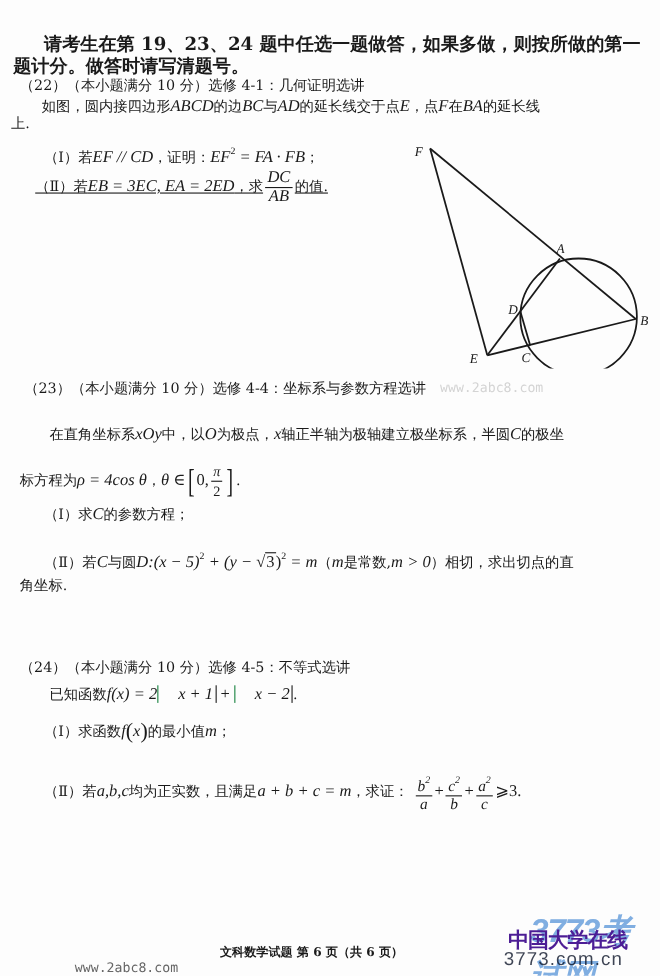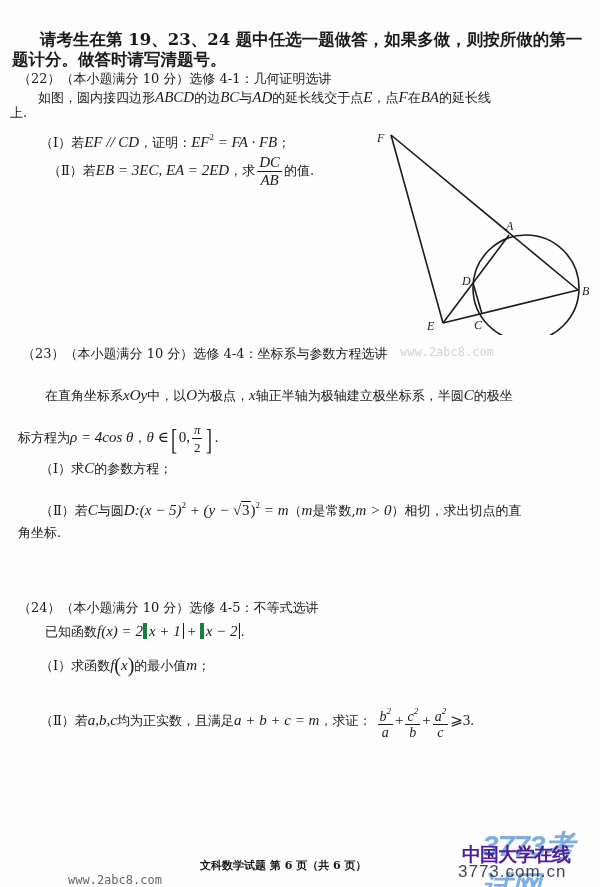--- a/index.html
+++ b/index.html
@@ -14,21 +14,21 @@
   .m { font-family:"Liberation Serif","DejaVu Serif",serif; font-size:15px; }
   .sup { font-size:9px; vertical-align:7px; font-family:"Liberation Serif",serif; }
   .frac { display:inline-block; vertical-align:middle; text-align:center; margin:0 2px;
           font-family:"Liberation Serif",serif; font-style:italic; font-size:15px; line-height:17px; }
   .frac .num { display:block; border-bottom:1px solid #1a1a1a; padding:0 2px; }
   .frac .den { display:block; padding:0 2px; }
   .frac.sm { font-size:14px; line-height:15px; }
   .frac.pi .num, .frac.pi .den { font-size:13px; }
   .bracket { display:inline-block; font-size:30px; line-height:30px; vertical-align:middle;
              font-family:"Liberation Serif",serif; font-weight:lighter; transform:scaleX(0.6); }
-  .abs { border-left:4px solid #15803d; padding-left:2px; }
+  .abs { border-left:1px solid #15803d; padding-left:18px; }
   .absr { border-right:1px solid #1a1a1a; padding-right:2px; }
   .sqrt { border-top:1px solid #1a1a1a; padding:0 1px; }
   .paren-big { font-size:20px; vertical-align:-2px; font-family:"Liberation Serif",serif; }
   #figure { position:absolute; left:360px; top:120px; }
   .wm-small { position:absolute; font-family:"DejaVu Sans Mono","Liberation Mono",monospace;
               font-size:12px; color:#666; }
   .wm-faint { color:#d4d4d4; }
   .logo-num { position:absolute; left:436px; top:826px; font-family:"Liberation Sans",sans-serif;
               font-style:italic; font-weight:bold; font-size:30px; color:#6aa0dc; opacity:0.85;
               letter-spacing:-1px;margin-left:46px; }
@@ -47,21 +47,21 @@
 <div class="ln" style="left:18px; top:70px;">（22）（本小题满分 10 分）选修 4-1：几何证明选讲</div>
 <div class="ln" style="left:38px; top:88px;">
   <span>如图，圆内接四边形</span><span class="it">ABCD</span><span>的边</span><span class="it">BC</span><span>与</span><span class="it">AD</span><span>的延长线交于点</span><span class="it">E</span><span>，点</span><span class="it">F</span><span>在</span><span class="it">BA</span><span>的延长线</span>
 </div>
 <div class="ln" style="left:10px; top:104px;">上.</div>
 
 <div class="ln" style="left:40px; top:128px;">
   <span>（Ⅰ）若</span><span class="it">EF // CD</span><span>，证明：</span><span class="it">EF</span><span class="sup">2</span><span class="it"> = FA · FB</span><span>；</span>
 </div>
 
-<div class="ln" style="left:48px; top:152px; line-height:36px;">
+<div class="ln" style="left:32px; top:152px; line-height:36px;text-decoration:underline;">
   <span>（Ⅱ）若</span><span class="it">EB = 3EC, EA = 2ED</span><span>，求</span><span class="frac"><span class="num">DC</span><span class="den">AB</span></span><span>的值.</span>
 </div>
 
 <svg id="figure" width="240" height="215" viewBox="0 0 240 215">
   <g stroke="#1a1a1a" stroke-width="1.6" fill="none">
     <circle cx="166" cy="168" r="53"></circle>
     <line x1="31" y1="15" x2="218" y2="170"></line>
     <line x1="31" y1="15" x2="83" y2="203"></line>
     <line x1="83" y1="203" x2="218" y2="170"></line>
     <line x1="83" y1="203" x2="149" y2="115"></line>

